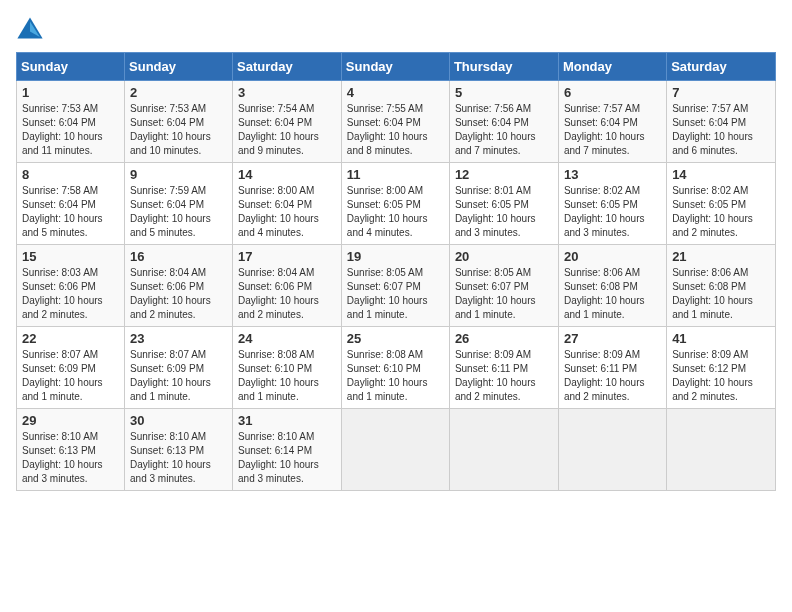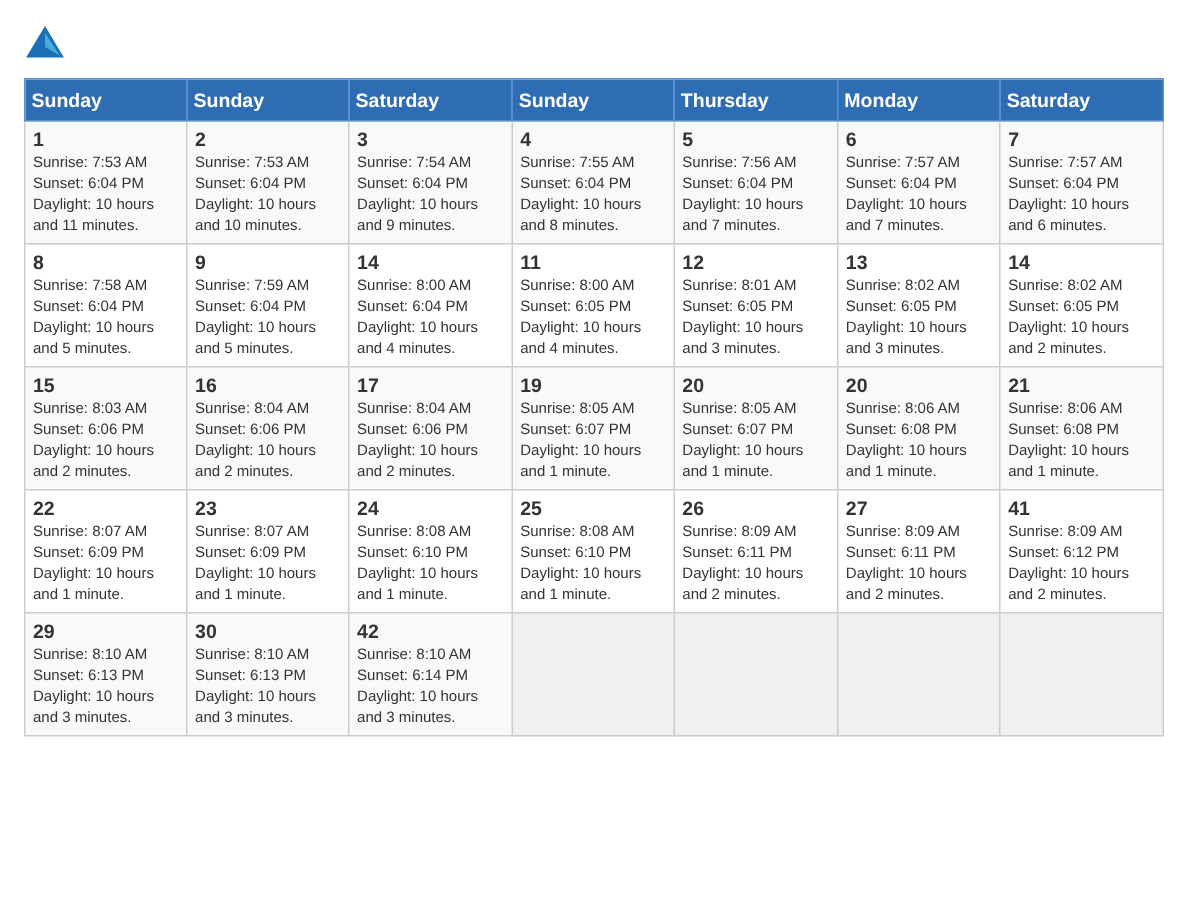--- a/index.html
+++ b/index.html
@@ -244,21 +244,21 @@
       <tr>
         <td>
           <span class="day-number">29</span>
 <div class="day-info">Sunrise: 8:10 AM<br>Sunset: 6:13 PM<br>Daylight: 10 hours and 3 minutes.</div>
         </td>
         <td>
           <span class="day-number">30</span>
 <div class="day-info">Sunrise: 8:10 AM<br>Sunset: 6:13 PM<br>Daylight: 10 hours and 3 minutes.</div>
         </td>
         <td>
-          <span class="day-number">42</span>
+          <span class="day-number">31</span>
 <div class="day-info">Sunrise: 8:10 AM<br>Sunset: 6:14 PM<br>Daylight: 10 hours and 3 minutes.</div>
         </td>
         <td class="empty"></td>
         <td class="empty"></td>
         <td class="empty"></td>
         <td class="empty"></td>
       </tr>
     </tbody>
 </table>
 

